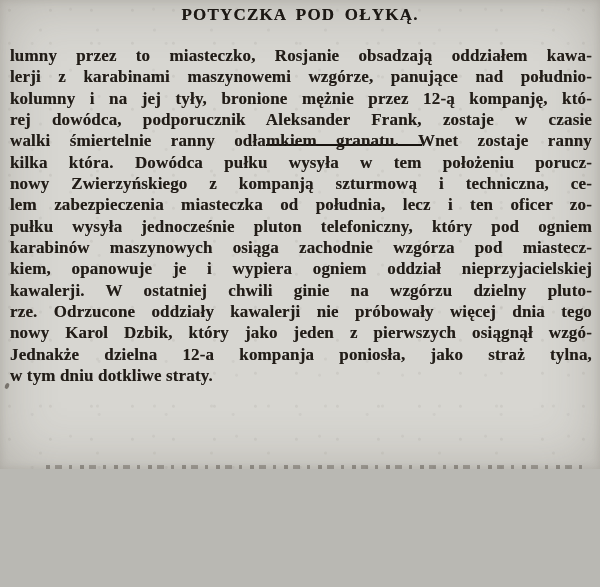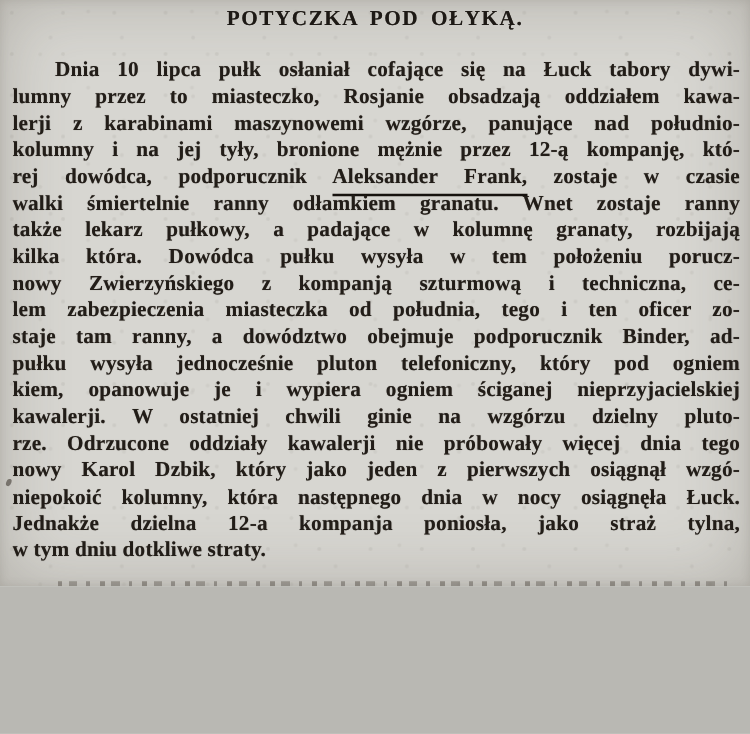--- a/index.html
+++ b/index.html
@@ -49,21 +49,21 @@
     text-align: justify;
     text-align-last: justify;
     letter-spacing: 0.15px;
     white-space: normal;
     text-shadow: 0 0 0.6px rgba(40,32,25,0.55);
   }
   .line.indent { text-indent: 34px; }
   .line.para-end { text-align-last: left; }
   .underlined {
     border-bottom: 2.6px solid #16120e;
-    padding-bottom: 5px;
+    padding-bottom: 15px;
   }
   .speck {
     position: absolute;
     left: 5px; top: 383px;
     width: 4px; height: 6px;
     background: rgba(55,48,40,0.55);
     border-radius: 60% 40% 55% 45%;
     transform: rotate(18deg);
   }
   .cutoff {
@@ -86,37 +86,34 @@
     opacity: 0.7;
   }
 </style>
 </head>
 <body>
 
 <div class="page">
   <h1 class="title">POTYCZKA POD OŁYKĄ.</h1>
 
   <div class="text-block" id="text-block">
-      <div class="line indent"><span>Dnia 10 lipca pułk osłaniał cofające się na Łuck tabory dywi-</span></div>
       <div class="line"><span>lumny przez to miasteczko, Rosjanie obsadzają oddziałem kawa-</span></div>
       <div class="line"><span>lerji z karabinami maszynowemi wzgórze, panujące nad południo-</span></div>
       <div class="line"><span>kolumny i na jej tyły, bronione mężnie przez 12-ą kompanję, któ-</span></div>
       <div class="line"><span>rej dowódca, podporucznik </span><span class="underlined">Aleksander Frank,</span><span> zostaje w czasie</span></div>
       <div class="line"><span>walki śmiertelnie ranny odłamkiem granatu. Wnet zostaje ranny</span></div>
-      <div class="line"><span>także lekarz pułkowy, a padające w kolumnę granaty, rozbijają</span></div>
       <div class="line"><span>kilka która. Dowódca pułku wysyła w tem położeniu porucz-</span></div>
       <div class="line"><span>nowy Zwierzyńskiego z kompanją szturmową i techniczna, ce-</span></div>
-      <div class="line"><span>lem zabezpieczenia miasteczka od południa, tego i ten oficer zo-</span></div>
-      <div class="line"><span>staje tam ranny, a dowództwo obejmuje podporucznik Binder, ad-</span></div>
+      <div class="line"><span>lem zabezpieczenia miasteczka od południa, lecz i ten oficer zo-</span></div>
       <div class="line"><span>pułku wysyła jednocześnie pluton telefoniczny, który pod ogniem</span></div>
-      <div class="line"><span>kiem, opanowuje je i wypiera ogniem ściganej nieprzyjacielskiej</span></div>
+      <div class="line"><span>karabinów maszynowych osiąga zachodnie wzgórza pod miastecz-</span></div>
+      <div class="line"><span>kiem, opanowuje je i wypiera ogniem oddział nieprzyjacielskiej</span></div>
       <div class="line"><span>kawalerji. W ostatniej chwili ginie na wzgórzu dzielny pluto-</span></div>
       <div class="line"><span>rze. Odrzucone oddziały kawalerji nie próbowały więcej dnia tego</span></div>
       <div class="line"><span>nowy Karol Dzbik, który jako jeden z pierwszych osiągnął wzgó-</span></div>
-      <div class="line"><span>niepokoić kolumny, która następnego dnia w nocy osiągnęła Łuck.</span></div>
       <div class="line"><span>Jednakże dzielna 12-a kompanja poniosła, jako straż tylna,</span></div>
       <div class="line para-end"><span>w tym dniu dotkliwe straty.</span></div>
     </div>
 
   <div class="speck"></div>
 
   <div class="cutoff">
     <div class="cutoff-marks"></div>
   </div>
 </div>

